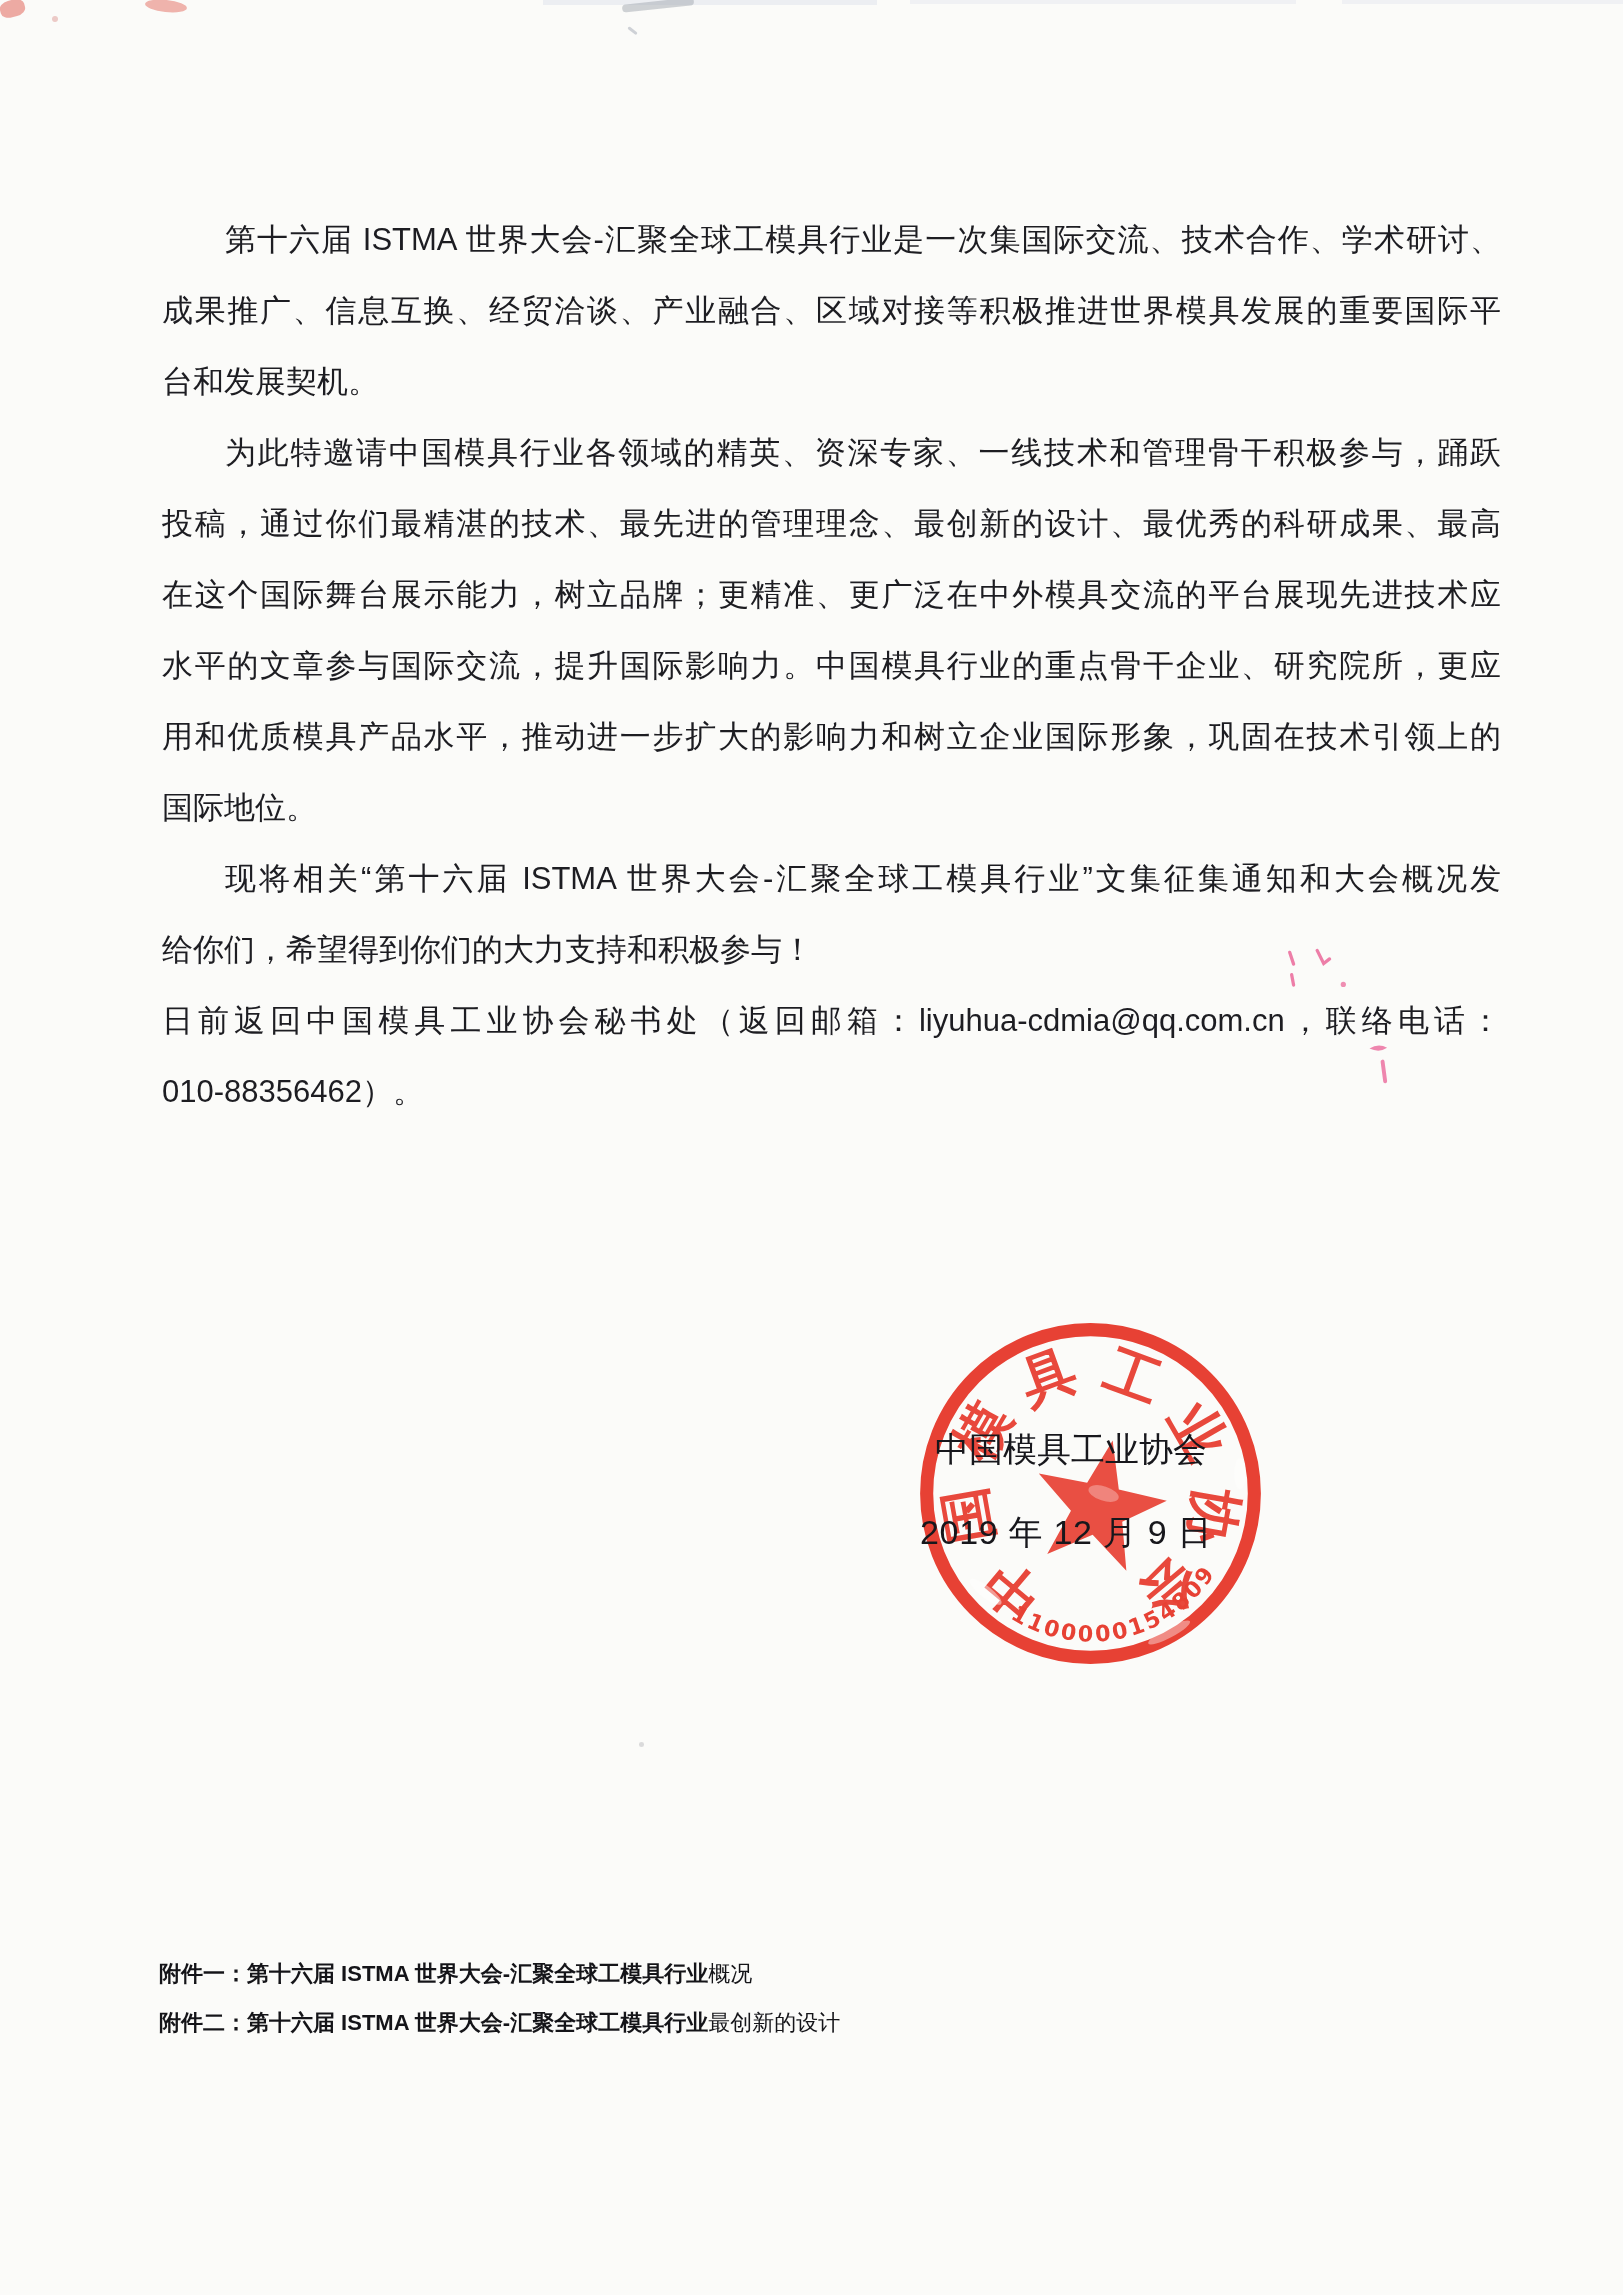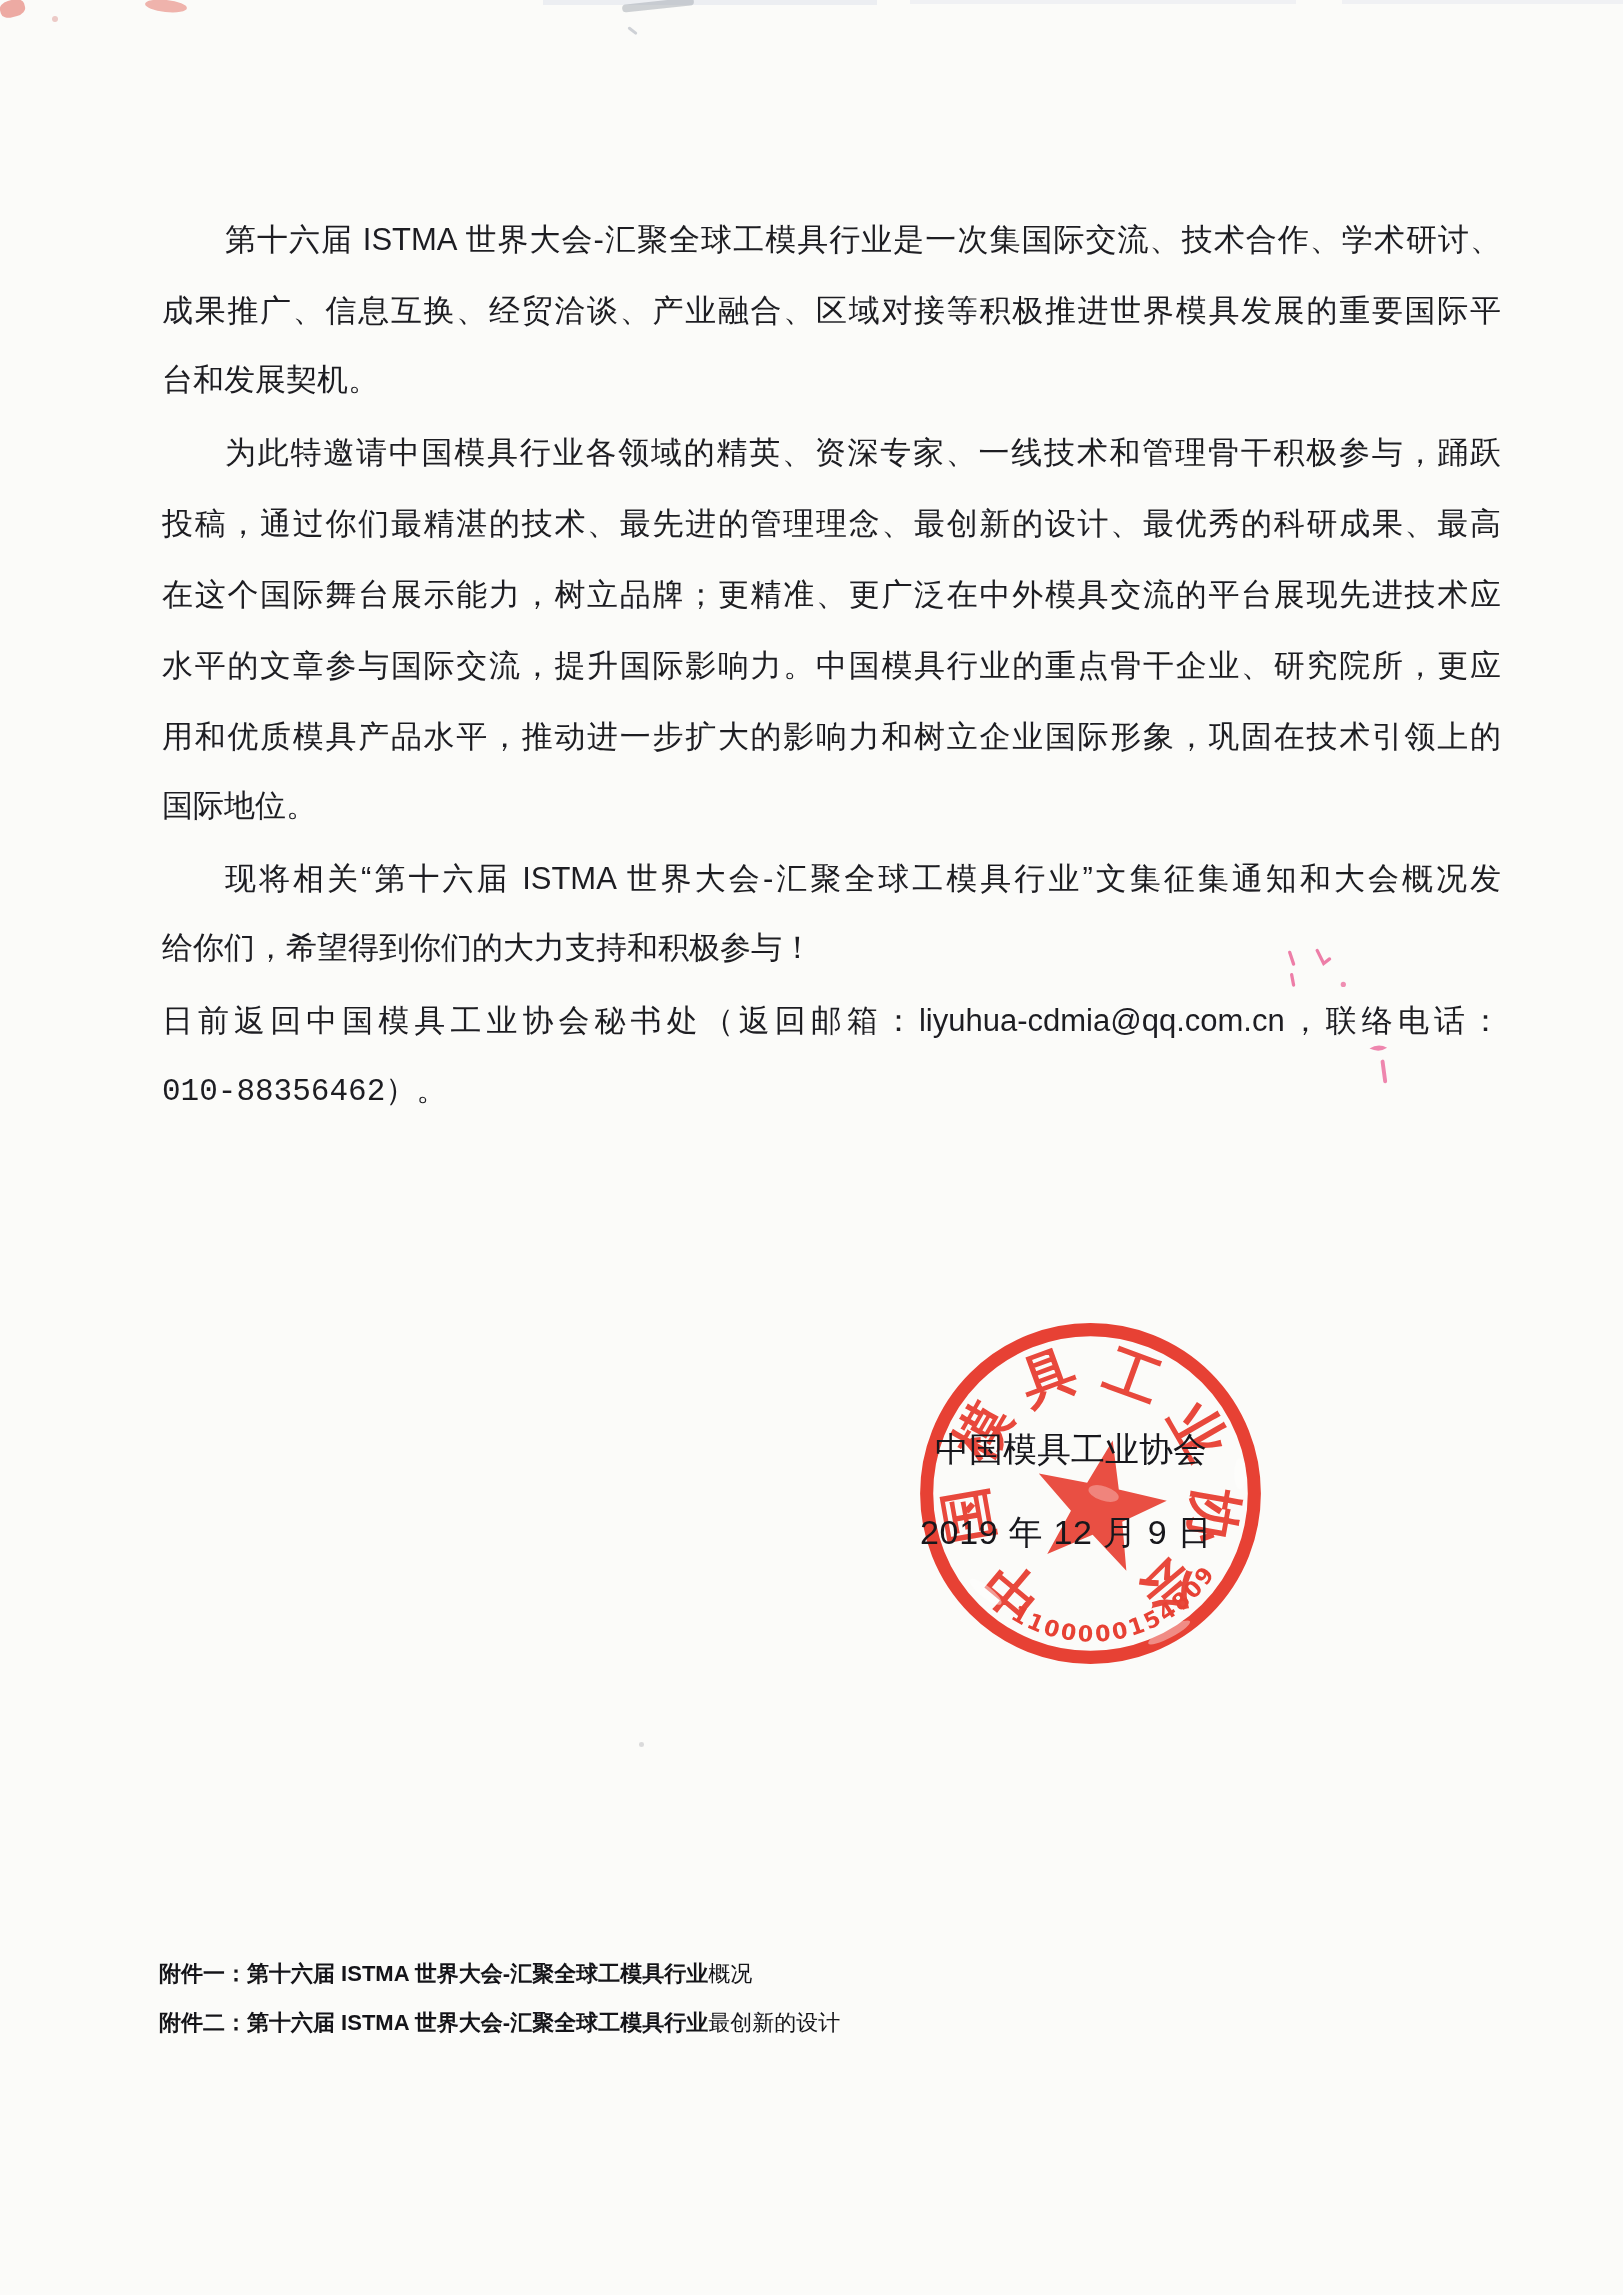--- a/index.html
+++ b/index.html
@@ -23,21 +23,21 @@
     font-size:31px;line-height:71px;
     color:var(--text-color);
   }
   .paragraph{margin:0;}
   .text-line{
     text-align:justify;
     text-align-last:justify;
     text-justify:inter-character;
     white-space:normal;
   }
-  .text-line.para-end{text-align-last:left;font-family:Liberation Mono, monospace;}
+  .text-line.para-end{text-align-last:left;}
   .text-line.indent{text-indent:63px;}
   
   .signature-org{
     position:absolute;left:935px;top:1430px;
     font-size:34px;line-height:39px;color:#17171c;
     z-index:3;
   }
   .signature-date{
     position:absolute;left:920px;top:1513px;
     font-size:34px;line-height:39px;color:#17171c;

